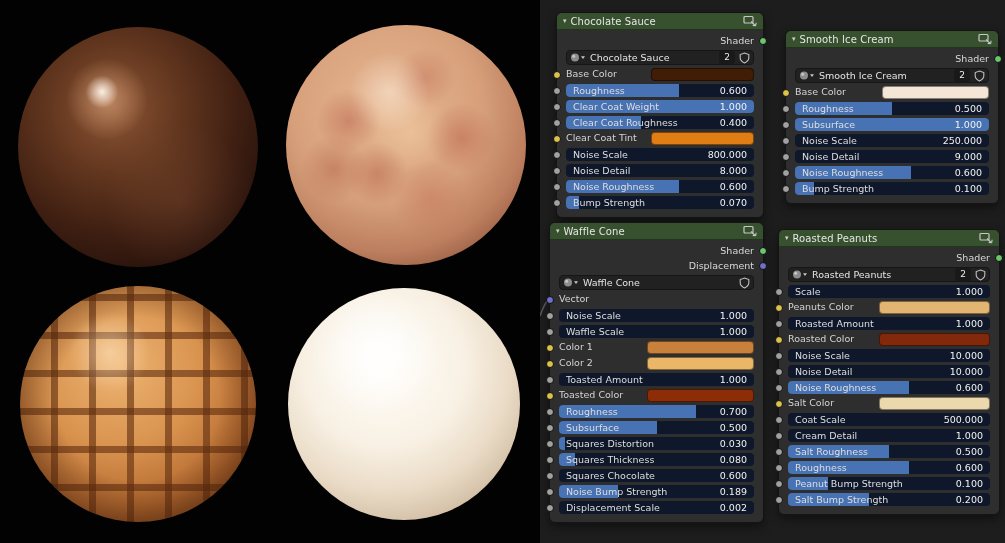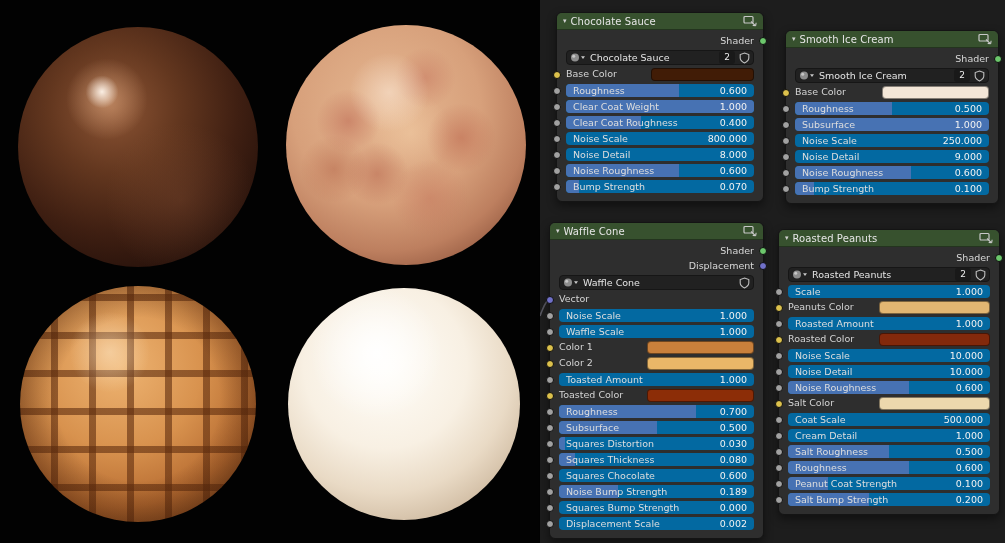--- a/index.html
+++ b/index.html
@@ -40,21 +40,21 @@
   .node-header{height:17px;border-radius:5px 5px 0 0;display:flex;align-items:center;gap:4px;padding:0 6px;font-size:10px;color:#e6e6e6;border-bottom:1px solid rgba(0,0,0,.35)}
   .chev{font-size:7px;color:#d2d2d2;line-height:1}
   .node-title{flex:1;white-space:nowrap;overflow:hidden;letter-spacing:.1px}
   .ghdr{display:flex;align-items:center}
   .node-rows{position:relative;display:flex;flex-direction:column;gap:3px;padding:5px 9px 8px}
   .row{position:relative;height:13px;display:flex;align-items:flex-start;font-size:9.5px;color:#d4d4d4}
   .out-row{height:12px;justify-content:flex-end;color:#d8d8d8}
   .sock{position:absolute;width:8px;height:8px;border-radius:50%;border:1px solid #0e0e0e;top:50%;transform:translateY(-50%);z-index:3}
   .sock.in{left:-13px}
   .sock.out{right:-13px}
-  .pill{position:relative;width:100%;height:13px;background:#0369a1;border-radius:4px;overflow:hidden;display:flex;align-items:center;justify-content:space-between;padding:0 7px}
+  .pill{position:relative;width:100%;height:13px;background:#0f172a;border-radius:4px;overflow:hidden;display:flex;align-items:center;justify-content:space-between;padding:0 7px}
   .fill{position:absolute;left:0;top:0;bottom:0;background:#4772b3}
   .plabel,.pvalue{position:relative;z-index:1;white-space:nowrap}
   .plabel{color:#dedede}
   .pvalue{color:#f2f2f2;margin-left:6px}
   .rlabel{flex:1;white-space:nowrap;color:#d4d4d4}
   .swatch{position:absolute;right:0;top:0;height:13px;width:55%;border-radius:4px;border:1px solid rgba(0,0,0,.45)}
   .selector{position:relative;height:15px;background:#212121;border:1px solid #161616;border-radius:4px;display:flex;align-items:center;gap:4px;padding:0 3px;font-size:9.5px;color:#e4e4e4}
   .sel-name{flex:1;white-space:nowrap;overflow:hidden}
   .users{background:#191919;border-radius:3px;padding:0 5px;height:13px;line-height:13px;font-size:9px;color:#ececec}
   .browse,.shield{display:flex;align-items:center}
@@ -129,20 +129,25 @@
         </div>
         <div class="row">
           <span class="sock in" style="background: rgb(161, 161, 161);"></span>
           <div class="pill">
             <div class="fill" style="width: 40%; background: rgb(71, 114, 179);"></div>
             <span class="plabel">Clear Coat Roughness</span>
             <span class="pvalue">0.400</span>
           </div>
         </div>
         <div class="row">
+          <span class="sock in" style="background: rgb(220, 193, 76);"></span>
+          <span class="rlabel">Clear Coat Tint</span>
+          <div class="swatch" style="background: rgb(224, 125, 21);"></div>
+        </div>
+        <div class="row">
           <span class="sock in" style="background: rgb(161, 161, 161);"></span>
           <div class="pill">
             <span class="plabel">Noise Scale</span>
             <span class="pvalue">800.000</span>
           </div>
         </div>
         <div class="row">
           <span class="sock in" style="background: rgb(161, 161, 161);"></span>
           <div class="pill">
             <span class="plabel">Noise Detail</span>
@@ -370,27 +375,20 @@
           <span class="sock in" style="background: rgb(161, 161, 161);"></span>
           <div class="pill">
             <div class="fill" style="width: 30%; background: rgb(71, 114, 179);"></div>
             <span class="plabel">Noise Bump Strength</span>
             <span class="pvalue">0.189</span>
           </div>
         </div>
         <div class="row">
           <span class="sock in" style="background: rgb(161, 161, 161);"></span>
           <div class="pill">
-            <span class="plabel">Squares Bump Strength</span>
-            <span class="pvalue">0.000</span>
-          </div>
-        </div>
-        <div class="row">
-          <span class="sock in" style="background: rgb(161, 161, 161);"></span>
-          <div class="pill">
             <span class="plabel">Displacement Scale</span>
             <span class="pvalue">0.002</span>
           </div>
         </div>
       </div>
     </div>
   <div class="node" style="left:238px;top:229px;width:222px">
       <div class="node-header" style="background: rgb(55, 81, 46);">
         <span class="chev">▾</span>
         <span class="node-title">Roasted Peanuts</span>
@@ -500,21 +498,21 @@
           <div class="pill">
             <div class="fill" style="width: 60%; background: rgb(71, 114, 179);"></div>
             <span class="plabel">Roughness</span>
             <span class="pvalue">0.600</span>
           </div>
         </div>
         <div class="row">
           <span class="sock in" style="background: rgb(161, 161, 161);"></span>
           <div class="pill">
             <div class="fill" style="width: 20%; background: rgb(71, 114, 179);"></div>
-            <span class="plabel">Peanut Coat Strength</span>
+            <span class="plabel">Peanut Bump Strength</span>
             <span class="pvalue">0.100</span>
           </div>
         </div>
         <div class="row">
           <span class="sock in" style="background: rgb(161, 161, 161);"></span>
           <div class="pill">
             <div class="fill" style="width: 40%; background: rgb(71, 114, 179);"></div>
             <span class="plabel">Salt Bump Strength</span>
             <span class="pvalue">0.200</span>
           </div>

